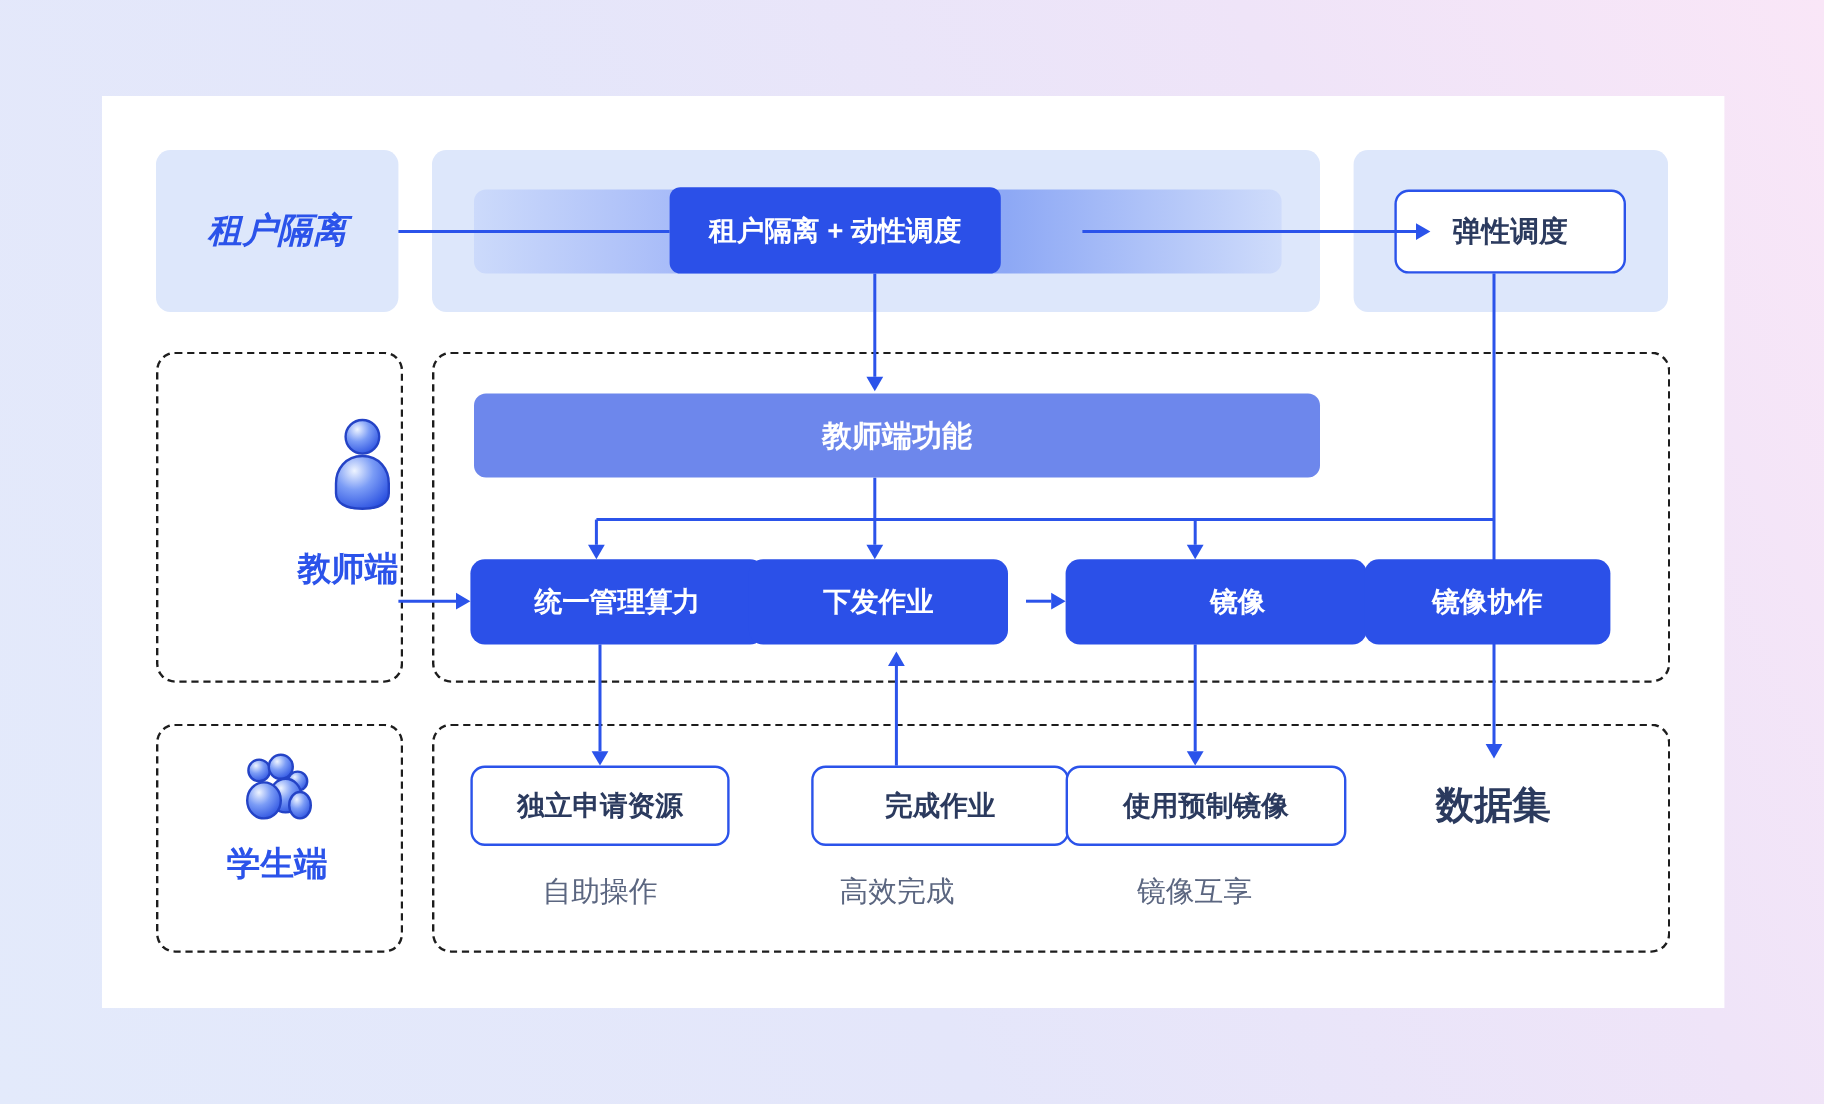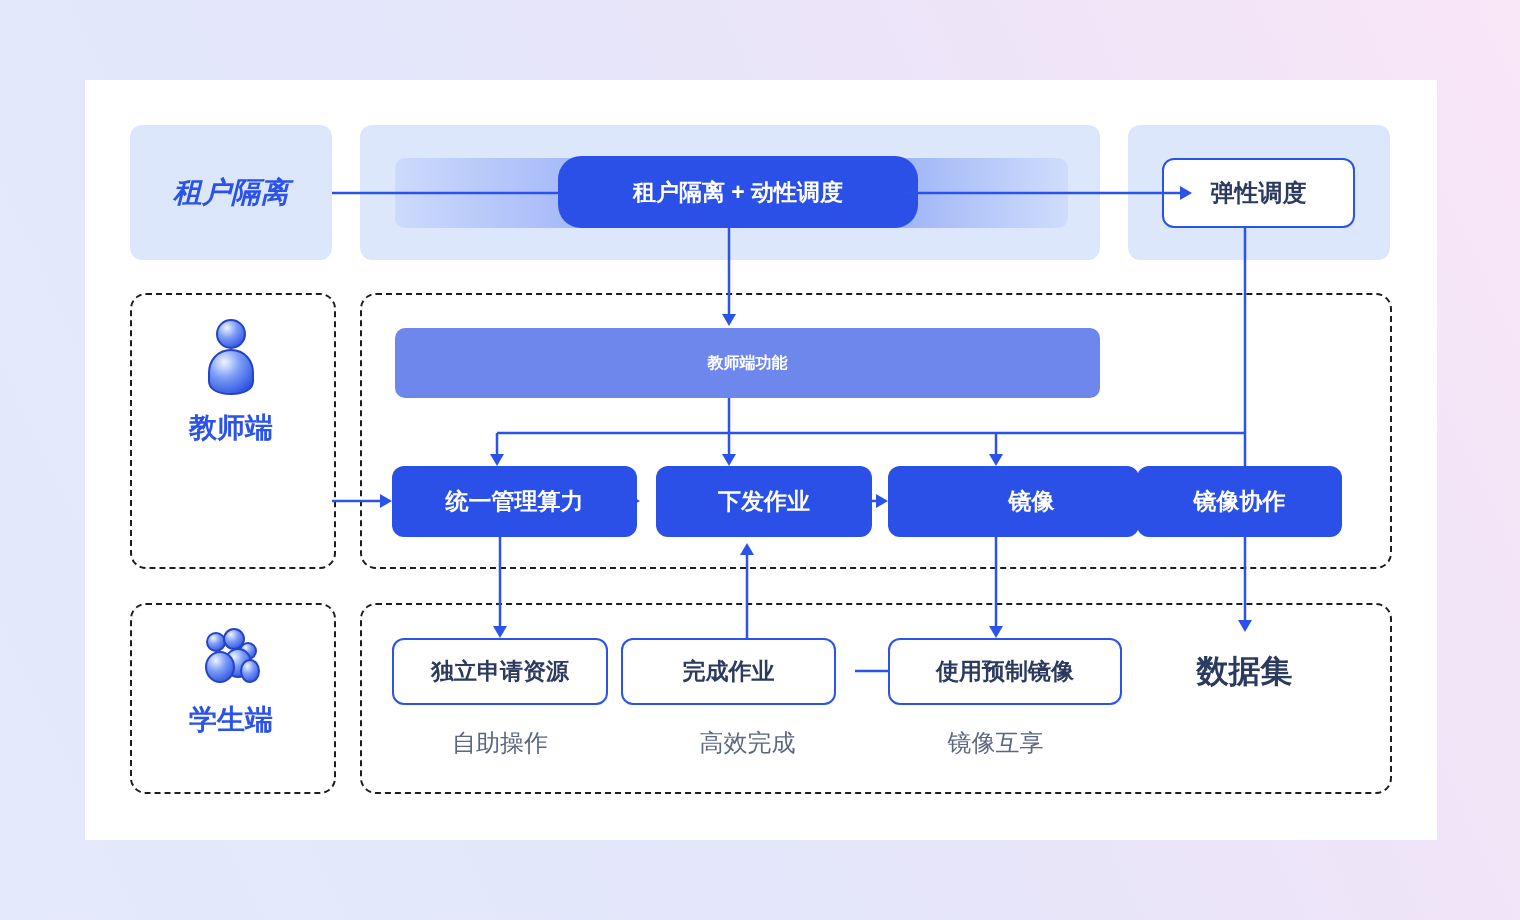--- a/index.html
+++ b/index.html
@@ -11,29 +11,29 @@
   .card{position:absolute;left:85px;top:80px;width:1352px;height:760px;background:#ffffff;z-index:0;}
   .flexc{display:flex;align-items:center;justify-content:center;}
   .panel{position:absolute;background:#dde7fb;border-radius:12px;z-index:0;}
   .strip{position:absolute;left:395px;top:158px;width:673px;height:70px;border-radius:10px;z-index:0;
     background:linear-gradient(90deg,#ccdafb 0%,#9ab0f7 34%,#8da8f5 66%,#cfdcfb 100%);}
   .dashedbox{position:absolute;border:2px dashed #1d1d1d;border-radius:16px;z-index:1;background:transparent;}
   svg.connectors{position:absolute;left:0;top:0;z-index:2;}
   svg.front{position:absolute;left:0;top:0;z-index:4;}
   .node{position:absolute;z-index:3;}
   .label-left{left:130px;top:125px;width:202px;height:135px;color:#2b53ea;font-size:29px;font-weight:700;font-style:italic;}
-  .main-btn{left:558px;top:156px;width:360px;height:72px;background:#2b50e8;border-radius:23px;color:#fff;font-size:23px;font-weight:600;text-align:right;}
+  .main-btn{left:558px;top:156px;width:276px;height:72px;background:#2b50e8;border-radius:9px;color:#fff;font-size:23px;font-weight:600;text-align:right;}
   .elastic{left:1162px;top:158px;width:193px;height:70px;background:#fff;border:2.5px solid #2b53ea;border-radius:12px;color:#2b3a5e;font-size:24px;font-weight:600;box-sizing:border-box;}
-  .func-bar{left:395px;top:328px;width:705px;height:70px;background:#6d87ec;border-radius:10px;color:#fff;font-size:16px;font-weight:600;}
+  .func-bar{left:395px;top:328px;width:705px;height:70px;background:#6d87ec;border-radius:10px;color:#fff;font-size:25px;font-weight:600;}
   .btn{top:466px;height:71px;background:#2b50e8;border-radius:12px;color:#fff;font-size:23px;font-weight:600;}
   .wbox{top:638px;height:67px;background:#fff;border:2.5px solid #2b53ea;border-radius:12px;color:#2b3a5e;font-size:23px;font-weight:600;box-sizing:border-box;}
   .plainbox{top:638px;height:67px;color:#2b3a5e;font-size:32px;font-weight:600;}
   .caption{top:726px;height:34px;color:#5b6680;font-size:24px;font-weight:400;}
   .actor{position:absolute;z-index:3;display:flex;flex-direction:column;align-items:center;}
-  .actor-teacher{left:130px;top:317px;width:202px;gap:12px;}
+  .actor-teacher{left:130px;top:347px;width:202px;gap:28px;align-items:flex-end;}
   .actor-student{left:130px;top:625px;width:202px;gap:10px;}
   .actor .name{color:#2b53ea;font-size:28px;font-weight:700;}
 </style>
 </head>
 <body>
 
 <div class="page">
   <div class="card"></div>
 
   <div class="panel label-left flexc">租户隔离</div>
@@ -93,38 +93,38 @@
         </radialGradient>
       </defs>
       <circle cx="30" cy="17" r="14" fill="url(#gp)" stroke="#2443c6" stroke-width="2"></circle>
       <path d="M30 33 C16 33 8 44 8 56 L8 64 C8 72 16 77 30 77 C44 77 52 72 52 64 L52 56 C52 44 44 33 30 33 Z" fill="url(#gp)" stroke="#2443c6" stroke-width="2"></path>
     </svg>
     <div class="name">教师端</div>
   </div>
 
   <div class="node func-bar flexc">教师端功能</div>
   <div class="node btn flexc" style="left:392px;width:245px;">统一管理算力</div>
-  <div class="node btn flexc" style="left:656px;width:216px;">下发作业</div>
+  <div class="node btn flexc" style="left:624px;width:216px;">下发作业</div>
   <div class="node btn flexc" style="left:888px;width:215px;padding-left:36px;">镜像</div>
   <div class="node btn flexc" style="left:1137px;width:205px;">镜像协作</div>
 
   <div class="actor actor-student">
     <svg width="66" height="66" viewBox="0 0 66 66">
       <circle cx="18" cy="17" r="9" fill="url(#gp)" stroke="#2443c6" stroke-width="2"></circle>
       <circle cx="50" cy="26" r="8" fill="url(#gp)" stroke="#2443c6" stroke-width="2"></circle>
       <circle cx="36" cy="14" r="10" fill="url(#gp)" stroke="#2443c6" stroke-width="2"></circle>
       <ellipse cx="40" cy="38" rx="13" ry="14" fill="url(#gp)" stroke="#2443c6" stroke-width="2"></ellipse>
       <ellipse cx="52" cy="46" rx="9" ry="11" fill="url(#gp)" stroke="#2443c6" stroke-width="2"></ellipse>
       <ellipse cx="22" cy="42" rx="14" ry="15" fill="url(#gp)" stroke="#2443c6" stroke-width="2"></ellipse>
     </svg>
     <div class="name">学生端</div>
   </div>
 
   <div class="node wbox flexc" style="left:392px;width:216px;">独立申请资源</div>
-  <div class="node wbox flexc" style="left:621px;width:215px;">完成作业</div>
+  <div class="node wbox flexc" style="left:676px;width:215px;">完成作业</div>
   <div class="node wbox flexc" style="left:888px;width:234px;">使用预制镜像</div>
   <div class="node plainbox flexc" style="left:1137px;width:215px;">数据集</div>
 
   <div class="node caption flexc" style="left:392px;width:216px;">自助操作</div>
   <div class="node caption flexc" style="left:640px;width:215px;">高效完成</div>
   <div class="node caption flexc" style="left:888px;width:215px;">镜像互享</div>
 
   <svg class="front" width="1520" height="920">
     <path d="M902 193 H1180" stroke="#2b53ea" stroke-width="2.5" fill="none"></path>
     <polygon points="1180,186 1180,200 1192,193" fill="#2b53ea"></polygon>

